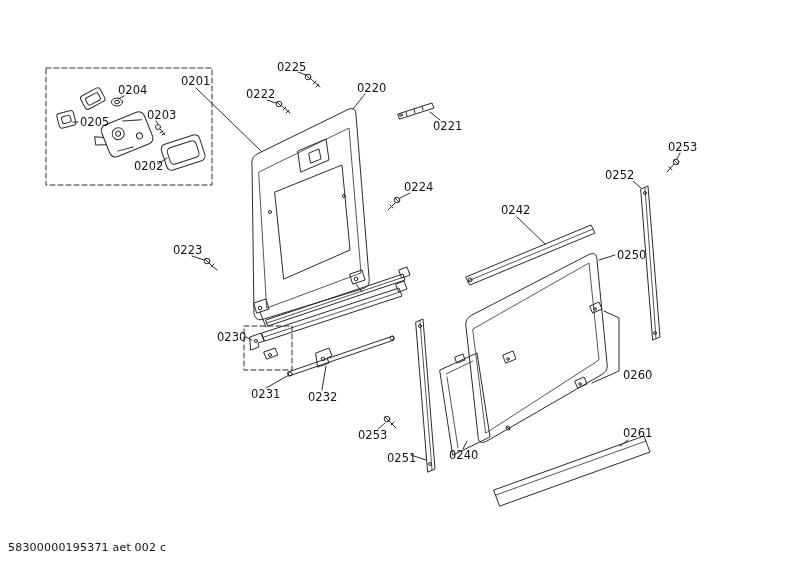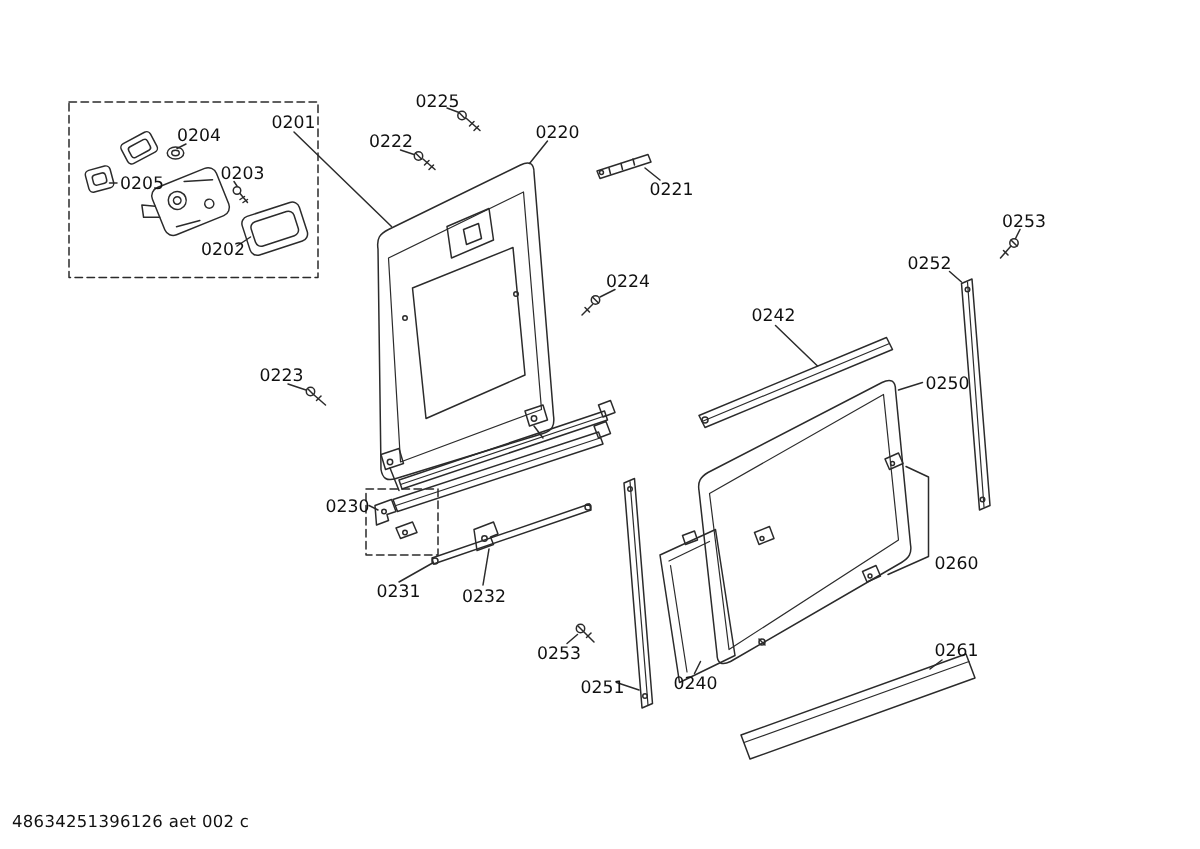--- a/index.html
+++ b/index.html
@@ -255,14 +255,14 @@
       <text x="605" y="179">0252</text>
       <text x="668" y="151">0253</text>
       <text x="623" y="379">0260</text>
       <text x="358" y="439">0253</text>
       <text x="387" y="462">0251</text>
       <text x="449" y="459">0240</text>
       <text x="623" y="437">0261</text>
     </g>
   </svg>
 
-  <div class="docid">48634251396126 aet 002 c</div>
+  <div class="docid">58300000195371 aet 002 c</div>
 </div>
 
 </body></html>

